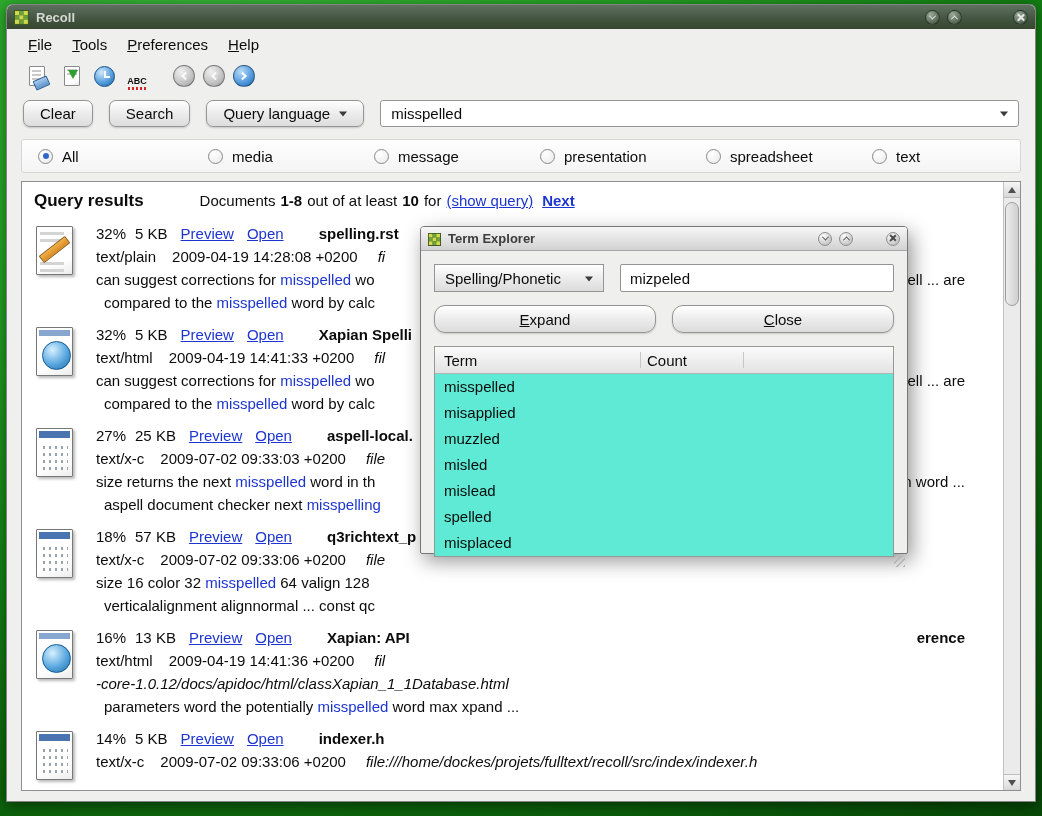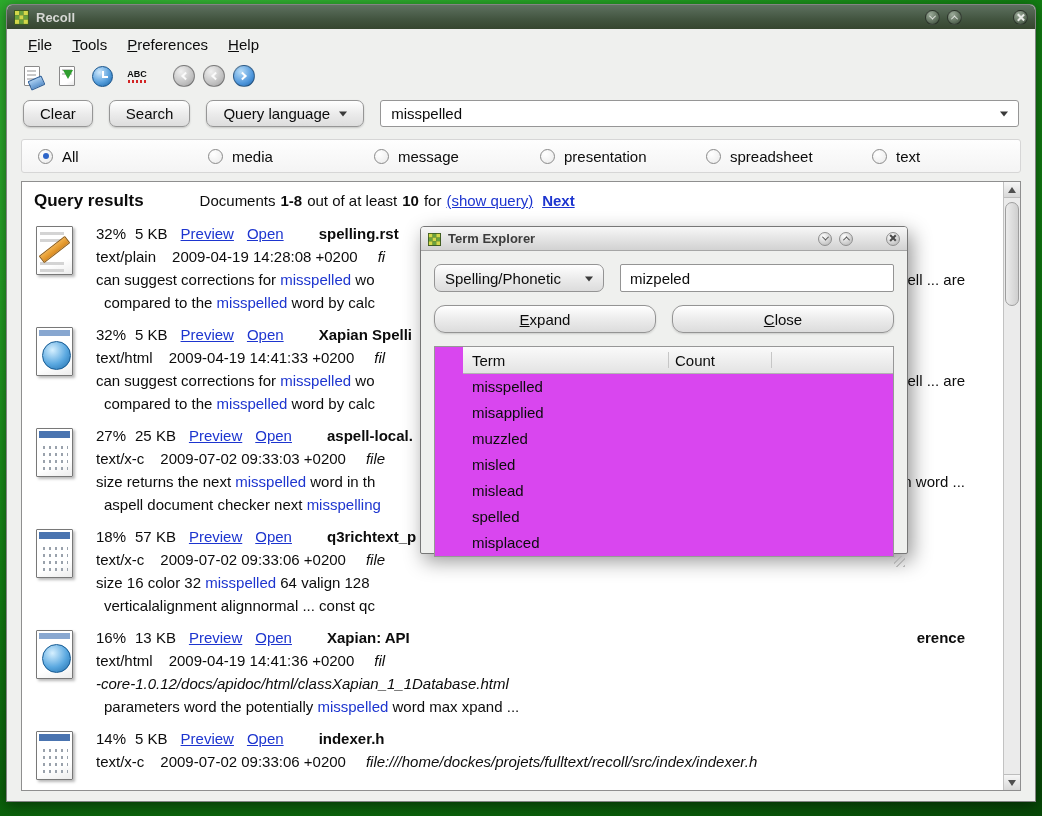--- a/index.html
+++ b/index.html
@@ -19,21 +19,21 @@
   .g-x{position:relative;width:9px;height:9px;}
   .g-x::before,.g-x::after{content:"";position:absolute;left:3.7px;top:0;width:1.6px;height:9px;background:#e7e9e5;}
   .g-x::before{transform:rotate(45deg);} .g-x::after{transform:rotate(-45deg);}
 
   
   .menubar{height:30px;flex:0 0 30px;display:flex;align-items:center;padding:0 12px;gap:2px;font-size:15px;background:#eff0ee;}
   .menu-item{padding:4px 9px;cursor:default;}
 
   
   .toolbar{height:34px;flex:0 0 34px;display:flex;align-items:center;padding:0 12px;gap:9px;}
-  .tbi{width:26px;height:28px;display:flex;align-items:center;justify-content:center;position:relative;}
+  .tbi{width:26px;height:28px;display:flex;align-items:center;justify-content:flex-end;position:relative;}
   .pgico{width:16px;height:20px;background:linear-gradient(150deg,#fff 75%,#e7e7e7);border:1px solid #8a8a8a;position:relative;border-radius:1px;}
   .tbi-clear .pgico::before{content:"";position:absolute;left:2px;top:3px;width:9px;height:2px;background:#c9c9c9;box-shadow:0 4px 0 #c9c9c9,0 8px 0 #c9c9c9;}
   .tbi-clear .pgico::after{content:"";position:absolute;right:-5px;bottom:-3px;width:13px;height:8px;background:linear-gradient(#a8cdf0,#5b92cc);border:1px solid #2d5f99;transform:rotate(-24deg);border-radius:1px;}
   .tbi-save .pgico::before{content:"";position:absolute;left:2px;top:2px;width:10px;height:2px;background:#c9c9c9;box-shadow:0 4px 0 #c9c9c9;}
   .tbi-save .pgico::after{content:"";position:absolute;left:2.5px;bottom:1px;width:0;height:0;border:5px solid transparent;border-top:9px solid #2f9e2f;}
   .tbi-circleico{width:21px;height:21px;border-radius:50%;background:radial-gradient(circle at 34% 28%,#cfe8fb,#58a0dd 55%,#1b66a8 95%);border:1px solid #14518a;position:relative;}
   .tbi-circleico::before{content:"";position:absolute;left:9px;top:4px;width:2px;height:7px;background:#fff;}
   .tbi-circleico::after{content:"";position:absolute;left:10px;top:9.5px;width:5px;height:2px;background:#fff;}
   .tbi-spell{flex-direction:column;gap:1px;}
   .spelltxt{font-size:9px;font-weight:bold;line-height:10px;}
@@ -106,26 +106,26 @@
 
   
   .dialog{position:absolute;left:420px;top:226px;width:488px;height:328px;z-index:40;background:#eff0ee;border:1px solid #777;border-radius:4px 4px 2px 2px;box-shadow:4px 7px 20px rgba(0,0,0,.42);display:flex;flex-direction:column;}
   .dlg-titlebar{flex:0 0 24px;background:linear-gradient(#f7f7f7,#d2d2d2);border-bottom:1px solid #a6a6a6;border-radius:3px 3px 0 0;display:flex;align-items:center;gap:7px;padding:0 7px;}
   .dlg-title{font-size:13px;font-weight:bold;color:#3c3c3c;}
   .dwc{width:14px;height:14px;border-radius:50%;background:radial-gradient(circle at 35% 28%,#fdfdfd,#c2c2c2 78%);border:1px solid #8f8f8f;display:flex;align-items:center;justify-content:center;}
   .dwc .g-down,.dwc .g-up{border-color:#4a4a4a;}
   .dwc .g-x::before,.dwc .g-x::after{background:#4a4a4a;height:8px;}
   .dlg-body{flex:1;display:flex;flex-direction:column;gap:13px;padding:13px 13px 12px;position:relative;}
   .drow{display:flex;gap:16px;flex:0 0 28px;}
-  .dcombo{width:170px;height:28px;border:1px solid #949494;border-radius:7px;background:linear-gradient(#fff,#ececec 50%,#dcdcdc);display:flex;align-items:center;padding:0 10px;gap:8px;}
+  .dcombo{width:170px;height:28px;border:1px solid #949494;border-radius:0;background:linear-gradient(#fff,#ececec 50%,#dcdcdc);display:flex;align-items:center;padding:0 10px;gap:8px;}
   .dcombo .carrot{margin-left:auto;}
   .dcombo.disabled{color:#9a9a9a;background:#e6e6e6;}
   .dinput{flex:1;height:28px;border:1px solid #949494;background:#fff;display:flex;align-items:center;padding:0 9px;border-radius:2px;}
   .dbtn{flex:1;height:28px;border:1px solid #949494;border-radius:11px;background:linear-gradient(#fff,#ececec 50%,#dcdcdc);display:flex;align-items:center;justify-content:center;box-shadow:0 1px 2px rgba(0,0,0,.15);cursor:default;}
-  .tbl{flex:1;border:1px solid #979797;background:#d946ef;display:flex;flex-direction:column;overflow:hidden;padding-left:28px;}
+  .tbl{flex:1;border:1px solid #979797;background:#5eead4;display:flex;flex-direction:column;overflow:hidden;}
   .thead{flex:0 0 27px;background:linear-gradient(#fafafa,#e3e3e3);border-bottom:1px solid #b3b3b3;position:relative;display:flex;align-items:center;}
   .th.term{padding-left:9px;}
   .th.count{position:absolute;left:212px;}
   .col-sep{position:absolute;top:5px;bottom:5px;width:1px;background:#c6c6c6;}
   .col-sep.s1{left:205px;} .col-sep.s2{left:308px;}
   .tbody{flex:1;overflow:hidden;}
   .trow{height:26px;line-height:26px;display:flex;}
   .tcell.term{padding-left:9px;}
   .grip{position:absolute;right:2px;bottom:2px;width:11px;height:11px;background:repeating-linear-gradient(135deg,#b5b5b5 0 1.5px,transparent 1.5px 4.5px);}
 </style>

